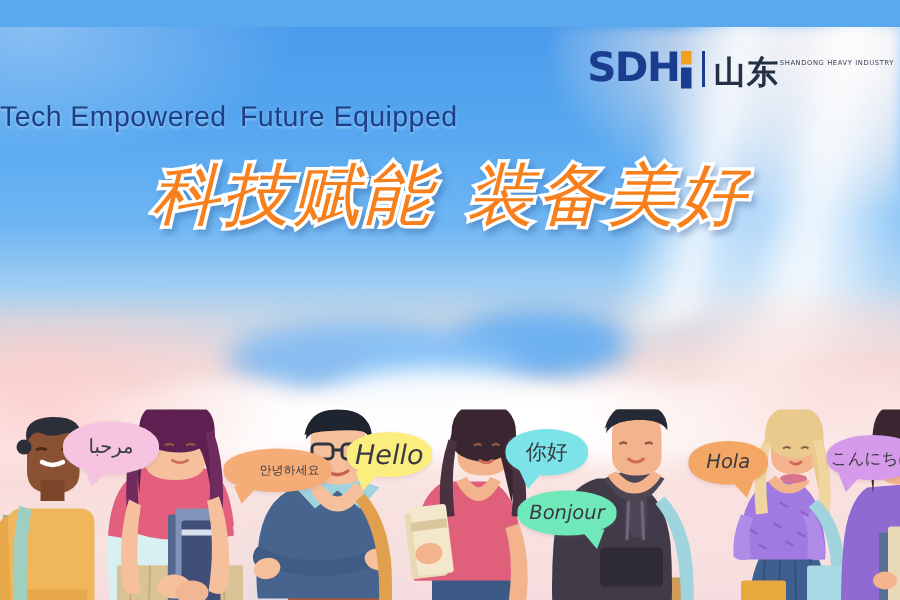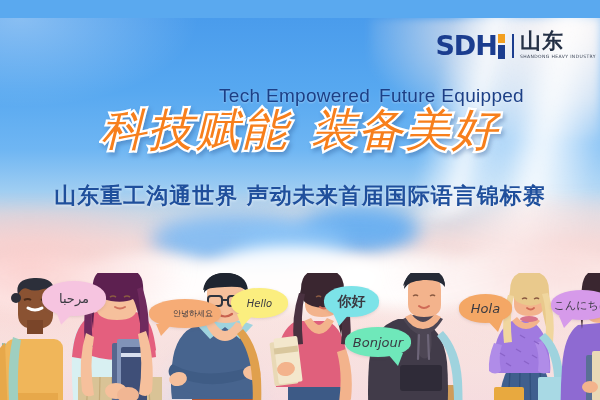--- a/index.html
+++ b/index.html
@@ -81,33 +81,33 @@
   .logo{position:absolute;top:11px;right:4px;display:flex;align-items:flex-end;height:30px;}
   .logo-mark{display:flex;align-items:flex-end;}
   .logo-sdhi{
     font-family:"DejaVu Sans","Liberation Sans",sans-serif;
     font-weight:bold;font-size:27px;letter-spacing:-1px;color:#1b3d8f;line-height:1;
   }
   .logo-i-wrap{position:relative;display:inline-block;width:9px;height:27px;}
   .logo-i-stem{position:absolute;left:1px;bottom:0;width:7px;height:14px;background:#1b3d8f;}
   .logo-i-dot{position:absolute;left:1px;top:2px;width:7px;height:9px;background:#f3a020;}
   .logo-divider{width:2px;height:24px;background:#1b3d8f;margin:0 6px 1px 6px;}
-  .logo-cn{display:flex;flex-direction:column;}
+  .logo-cn{display:flex;flex-direction:row;}
   .logo-cn-main{
     font-family:"DejaVu Sans","Liberation Sans",sans-serif;
     font-weight:bold;font-size:21px;color:#243045;line-height:1;letter-spacing:1px;
   }
   .logo-cn-sub{
     font-family:"DejaVu Sans","Liberation Sans",sans-serif;
     font-size:4.5px;color:#3b4456;letter-spacing:.4px;margin-top:2px;white-space:nowrap;
   }
 
   
   .eyebrow{
-    position:absolute;top:67px;left:0;width:524px;text-align:right;
+    position:absolute;top:50px;left:0;width:524px;text-align:left;
     font-family:"Liberation Sans","DejaVu Sans",sans-serif;
     font-size:19px;font-weight:500;color:#1c3f86;letter-spacing:.3px;
     text-shadow:0 1px 2px rgba(255,255,255,.35);
   }
   .eyebrow .gap{display:inline-block;width:9px;}
 
   .bigtitle{
     position:absolute;top:89px;left:0;width:600px;text-align:center;
     font-family:"DejaVu Sans","Liberation Sans",sans-serif;
     font-size:45px;font-weight:normal;line-height:1;
@@ -136,23 +136,23 @@
     font-family:"DejaVu Sans","Liberation Sans",sans-serif;
     color:#3a3a42;white-space:nowrap;
     box-shadow:0 1px 3px rgba(120,100,110,.18);
   }
   .bubble .tail{position:absolute;width:0;height:0;}
 
   #b-ar{left:42px;top:263px;width:64px;height:35px;background:#f6c4e0;font-size:13px;align-items:center;}
   #b-ar .tail{left:13px;bottom:-9px;border-left:7px solid transparent;border-right:10px solid transparent;border-top:13px solid #f6c4e0;transform:rotate(8deg);}
   #b-ko{left:149px;top:281px;width:56px;height:29px;background:#f6ac76;font-size:8px;padding-left:16px;}
   #b-ko .tail{left:7px;bottom:-8px;border-left:5px solid transparent;border-right:11px solid transparent;border-top:12px solid #f6ac76;}
-  #b-en{left:231px;top:270px;width:57px;height:30px;background:#fbee7f;font-size:10px;font-style:italic;}
+  #b-en{left:231px;top:270px;width:57px;height:30px;background:#fbee7f;font-size:18px;font-style:italic;}
   #b-en .tail{left:6px;bottom:-9px;border-left:5px solid transparent;border-right:12px solid transparent;border-top:13px solid #fbee7f;}
-  #b-zh{left:324px;top:268px;width:55px;height:31px;background:#7ce3e8;font-size:14px;font-weight:bold;align-items:center;}
+  #b-zh{left:337px;top:268px;width:55px;height:31px;background:#7ce3e8;font-size:14px;font-weight:normal;align-items:center;}
   #b-zh .tail{left:9px;bottom:-9px;border-left:6px solid transparent;border-right:11px solid transparent;border-top:13px solid #7ce3e8;}
   #b-fr{left:345px;top:309px;width:66px;height:30px;background:#6fe8ba;font-size:13px;font-style:italic;}
   #b-fr .tail{right:8px;bottom:-9px;border-left:11px solid transparent;border-right:5px solid transparent;border-top:13px solid #6fe8ba;}
   #b-es{left:459px;top:276px;width:53px;height:29px;background:#f4a765;font-size:13px;font-style:italic;}
   #b-es .tail{right:9px;bottom:-9px;border-left:12px solid transparent;border-right:5px solid transparent;border-top:13px solid #f4a765;}
   #b-ja{left:551px;top:272px;width:62px;height:30px;background:#d69aea;font-size:11px;}
   #b-ja .tail{left:8px;bottom:-8px;border-left:5px solid transparent;border-right:11px solid transparent;border-top:12px solid #d69aea;}
 
   
   #people{position:absolute;left:0;bottom:0;width:600px;height:145px;}
@@ -194,21 +194,20 @@
     <div class="logo-cn">
       <span class="logo-cn-main">山东</span>
       <span class="logo-cn-sub">SHANDONG HEAVY INDUSTRY</span>
     </div>
   </div>
 
   <div class="eyebrow"><span>Tech Empowered</span><span class="gap"></span><span>Future Equipped</span></div>
 
   <div class="bigtitle"><span>科技赋能</span><span class="gap2"></span><span>装备美好</span></div>
 
-  <div class="subtitle">山东重工沟通世界 声动未来首届国际语言锦标赛</div>
 
   <svg id="people" viewBox="0 0 600 145" preserveAspectRatio="none">
     <defs>
       <clipPath id="cut">
           <rect x="0" y="0" width="600" height="145"></rect>
         </clipPath>
     </defs>
     <g clip-path="url(#cut)">
 
       <g>

